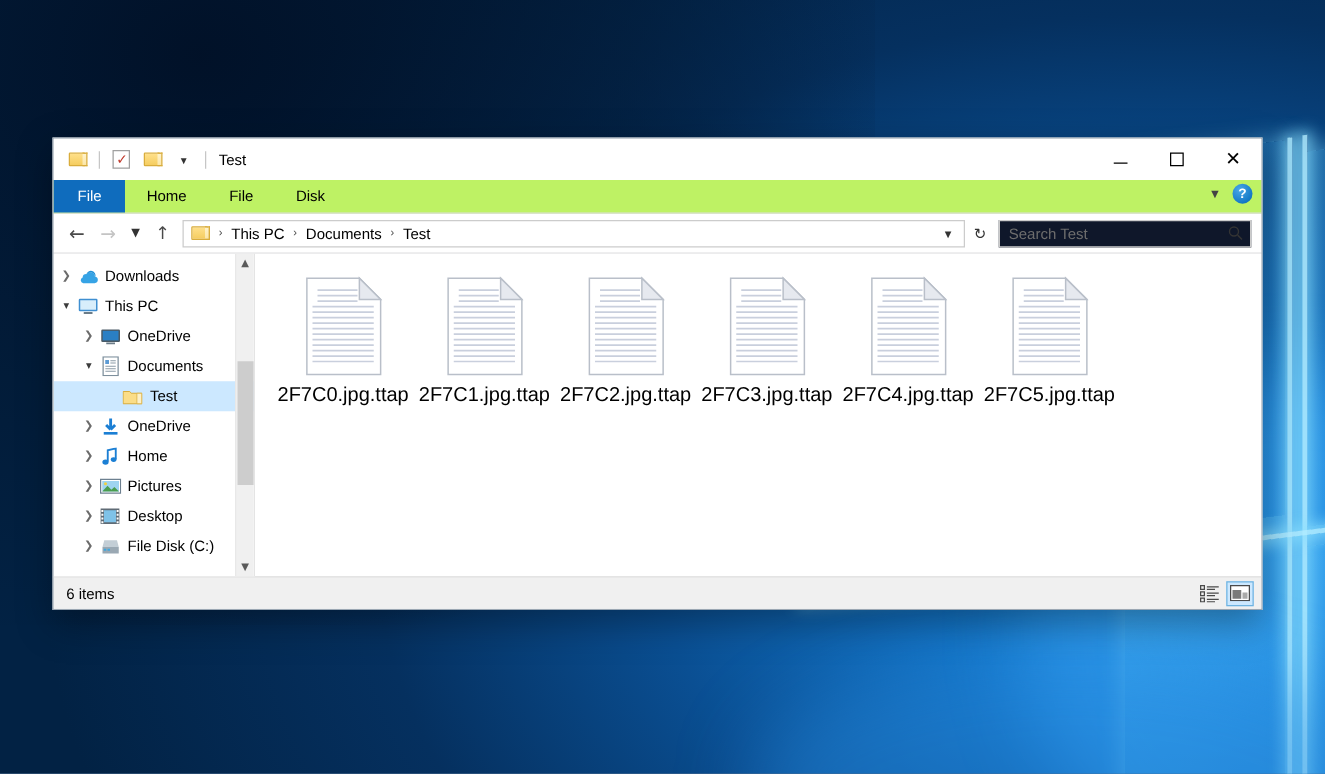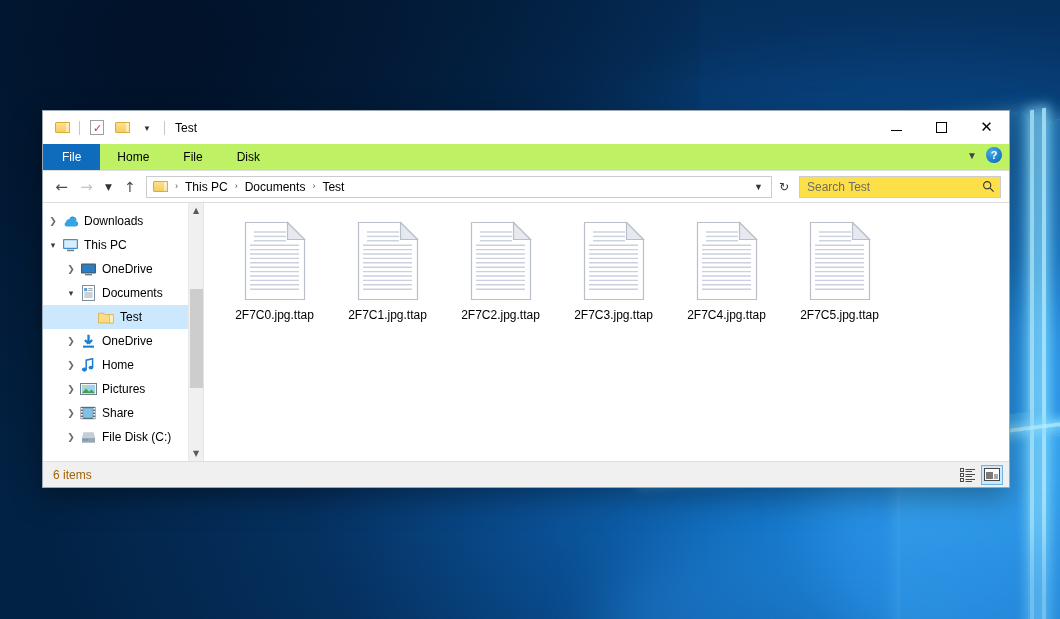--- a/index.html
+++ b/index.html
@@ -274,21 +274,21 @@
     width: 24px; height: 22px;
     display: flex; align-items: center; justify-content: center;
     font-size: 12px;
     color: #333;
     font-family: "DejaVu Sans", sans-serif;
   }
   .searchbox {
     width: 202px;
     height: 22px;
     border: 1px solid #cccccc;
-    background: #fde047;
+    background: #0f172a;
     display: flex;
     align-items: center;
     padding: 0 4px 0 7px;
     box-sizing: border-box;
     margin-left: 3px;
   }
   .search-ph {
     font-size: 12px;
     color: #6d6d6d;
     flex: 1 1 auto;
@@ -389,38 +389,38 @@
     align-items: center;
     padding-top: 4px;
     box-sizing: border-box;
   }
   .doc-ico {
     width: 62px;
     height: 80px;
     position: relative;
   }
   .filelabel {
-    font-size: 12px;
+    font-size: 16px;
     color: #000;
     margin-top: 7px;
     text-align: left;
     white-space: nowrap;
   }
 
   
   .statusbar {
     height: 25px;
     flex: 0 0 auto;
     background: #f0f0f0;
     border-top: 1px solid #dfdfdf;
     display: flex;
     align-items: center;
     padding: 0 6px 0 10px;
   }
-  .status-text { font-size: 12px; color: #a16207; }
+  .status-text { font-size: 12px; color: #000000; }
   .viewbtns {
     margin-left: auto;
     display: flex;
     gap: 2px;
     align-items: center;
   }
   .viewbtn {
     width: 22px; height: 20px;
     display: flex; align-items: center; justify-content: center;
     box-sizing: border-box;
@@ -633,21 +633,21 @@
                     <rect x="1.1" y="5" width="1.6" height="1.6"></rect>
                     <rect x="1.1" y="8" width="1.6" height="1.6"></rect>
                     <rect x="1.1" y="11" width="1.6" height="1.6"></rect>
                     <rect x="13.3" y="2" width="1.6" height="1.6"></rect>
                     <rect x="13.3" y="5" width="1.6" height="1.6"></rect>
                     <rect x="13.3" y="8" width="1.6" height="1.6"></rect>
                     <rect x="13.3" y="11" width="1.6" height="1.6"></rect>
                   </g>
                 </svg>
               </span>
-              <span class="navlabel">Share</span>
+              <span class="navlabel">Desktop</span>
             </div>
             <div class="navrow" style="padding-left: 20px;">
               <span class="twisty">❯</span>
               <span class="navicon">
                 <svg width="17" height="14" viewBox="0 0 17 14">
                   <path d="M2 7.5h13v5.2H2z" fill="#9aa8b3"></path>
                   <path d="M3.4 2.2h10.2l1.4 5.3H2z" fill="#c3ced6"></path>
                   <rect x="3" y="9" width="2" height="1.6" fill="#3fa7e0"></rect>
                   <rect x="6" y="9" width="2" height="1.6" fill="#3fa7e0"></rect>
                 </svg>

